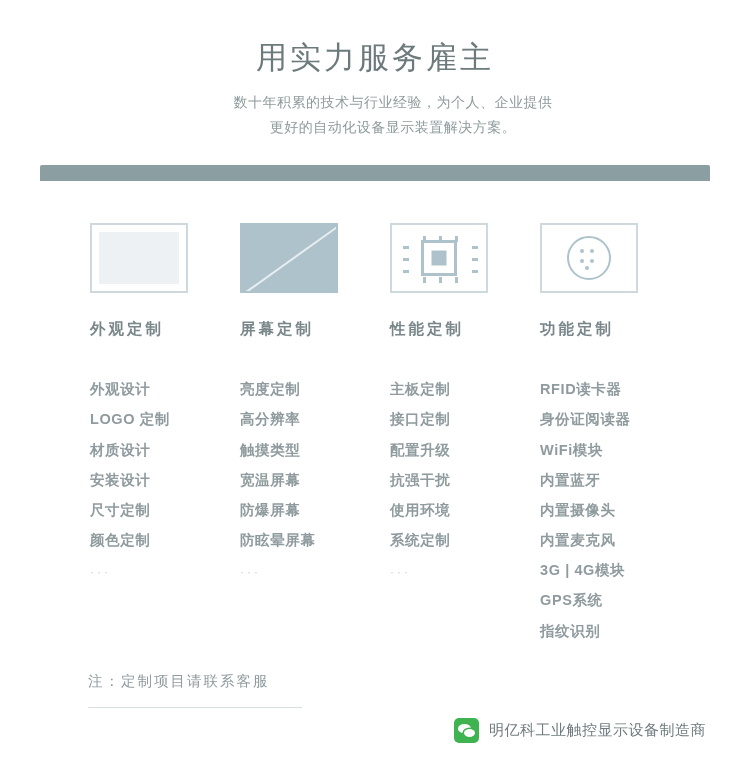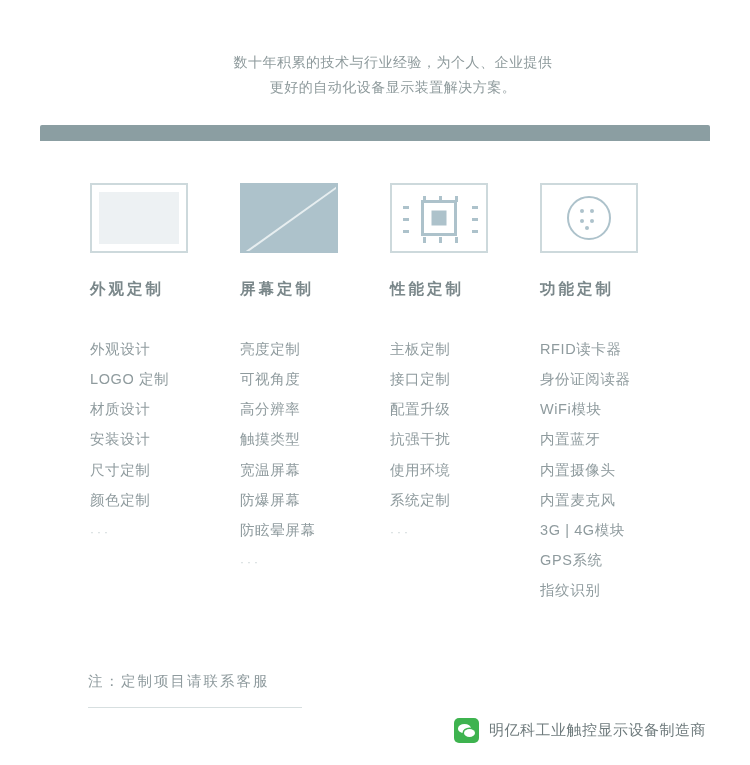--- a/index.html
+++ b/index.html
@@ -140,20 +140,21 @@
     letter-spacing: 3px;
     margin-bottom: 34px;
     font-weight: bold;
   }
   .item {
     font-size: 14.5px;
     line-height: 2.08;
     color: #8f9b9e;
     letter-spacing: 0.6px;
     white-space: nowrap;
+    font-weight: bold;
   }
   .dots-sep {
     margin-top: 10px;
     letter-spacing: 3px;
     color: #c8d2d4;
     font-size: 12px;
   }
   
   .note {
     position: absolute;
@@ -208,20 +209,21 @@
     color: #6f7b7d;
     letter-spacing: 0.5px;
   }
 </style>
 </head>
 <body>
 
 <div class="page">
 
   <div class="header">
+    <h1 class="main-title">用实力服务雇主</h1>
     <div class="subtitle">
       <div>数十年积累的技术与行业经验，为个人、企业提供</div>
       <div>更好的自动化设备显示装置解决方案。</div>
     </div>
   </div>
 
   <div class="bar-wrap">
     <div class="bar"></div>
   </div>
 
@@ -244,21 +246,20 @@
     <div class="col">
       <div class="icon-box filled">
         <div class="diag">
           <svg width="98" height="70" viewBox="0 0 98 70">
             <line x1="0" y1="70" x2="98" y2="0" stroke="#e7eef0" stroke-width="2"></line>
           </svg>
         </div>
       </div>
       <div class="col-title">屏幕定制</div>
       <div class="item">亮度定制</div>
-      <div class="item">可视角度</div>
       <div class="item">高分辨率</div>
       <div class="item">触摸类型</div>
       <div class="item">宽温屏幕</div>
       <div class="item">防爆屏幕</div>
       <div class="item">防眩晕屏幕</div>
       <div class="dots-sep">···</div>
     </div>
 
     <div class="col">
       <div class="icon-box">

